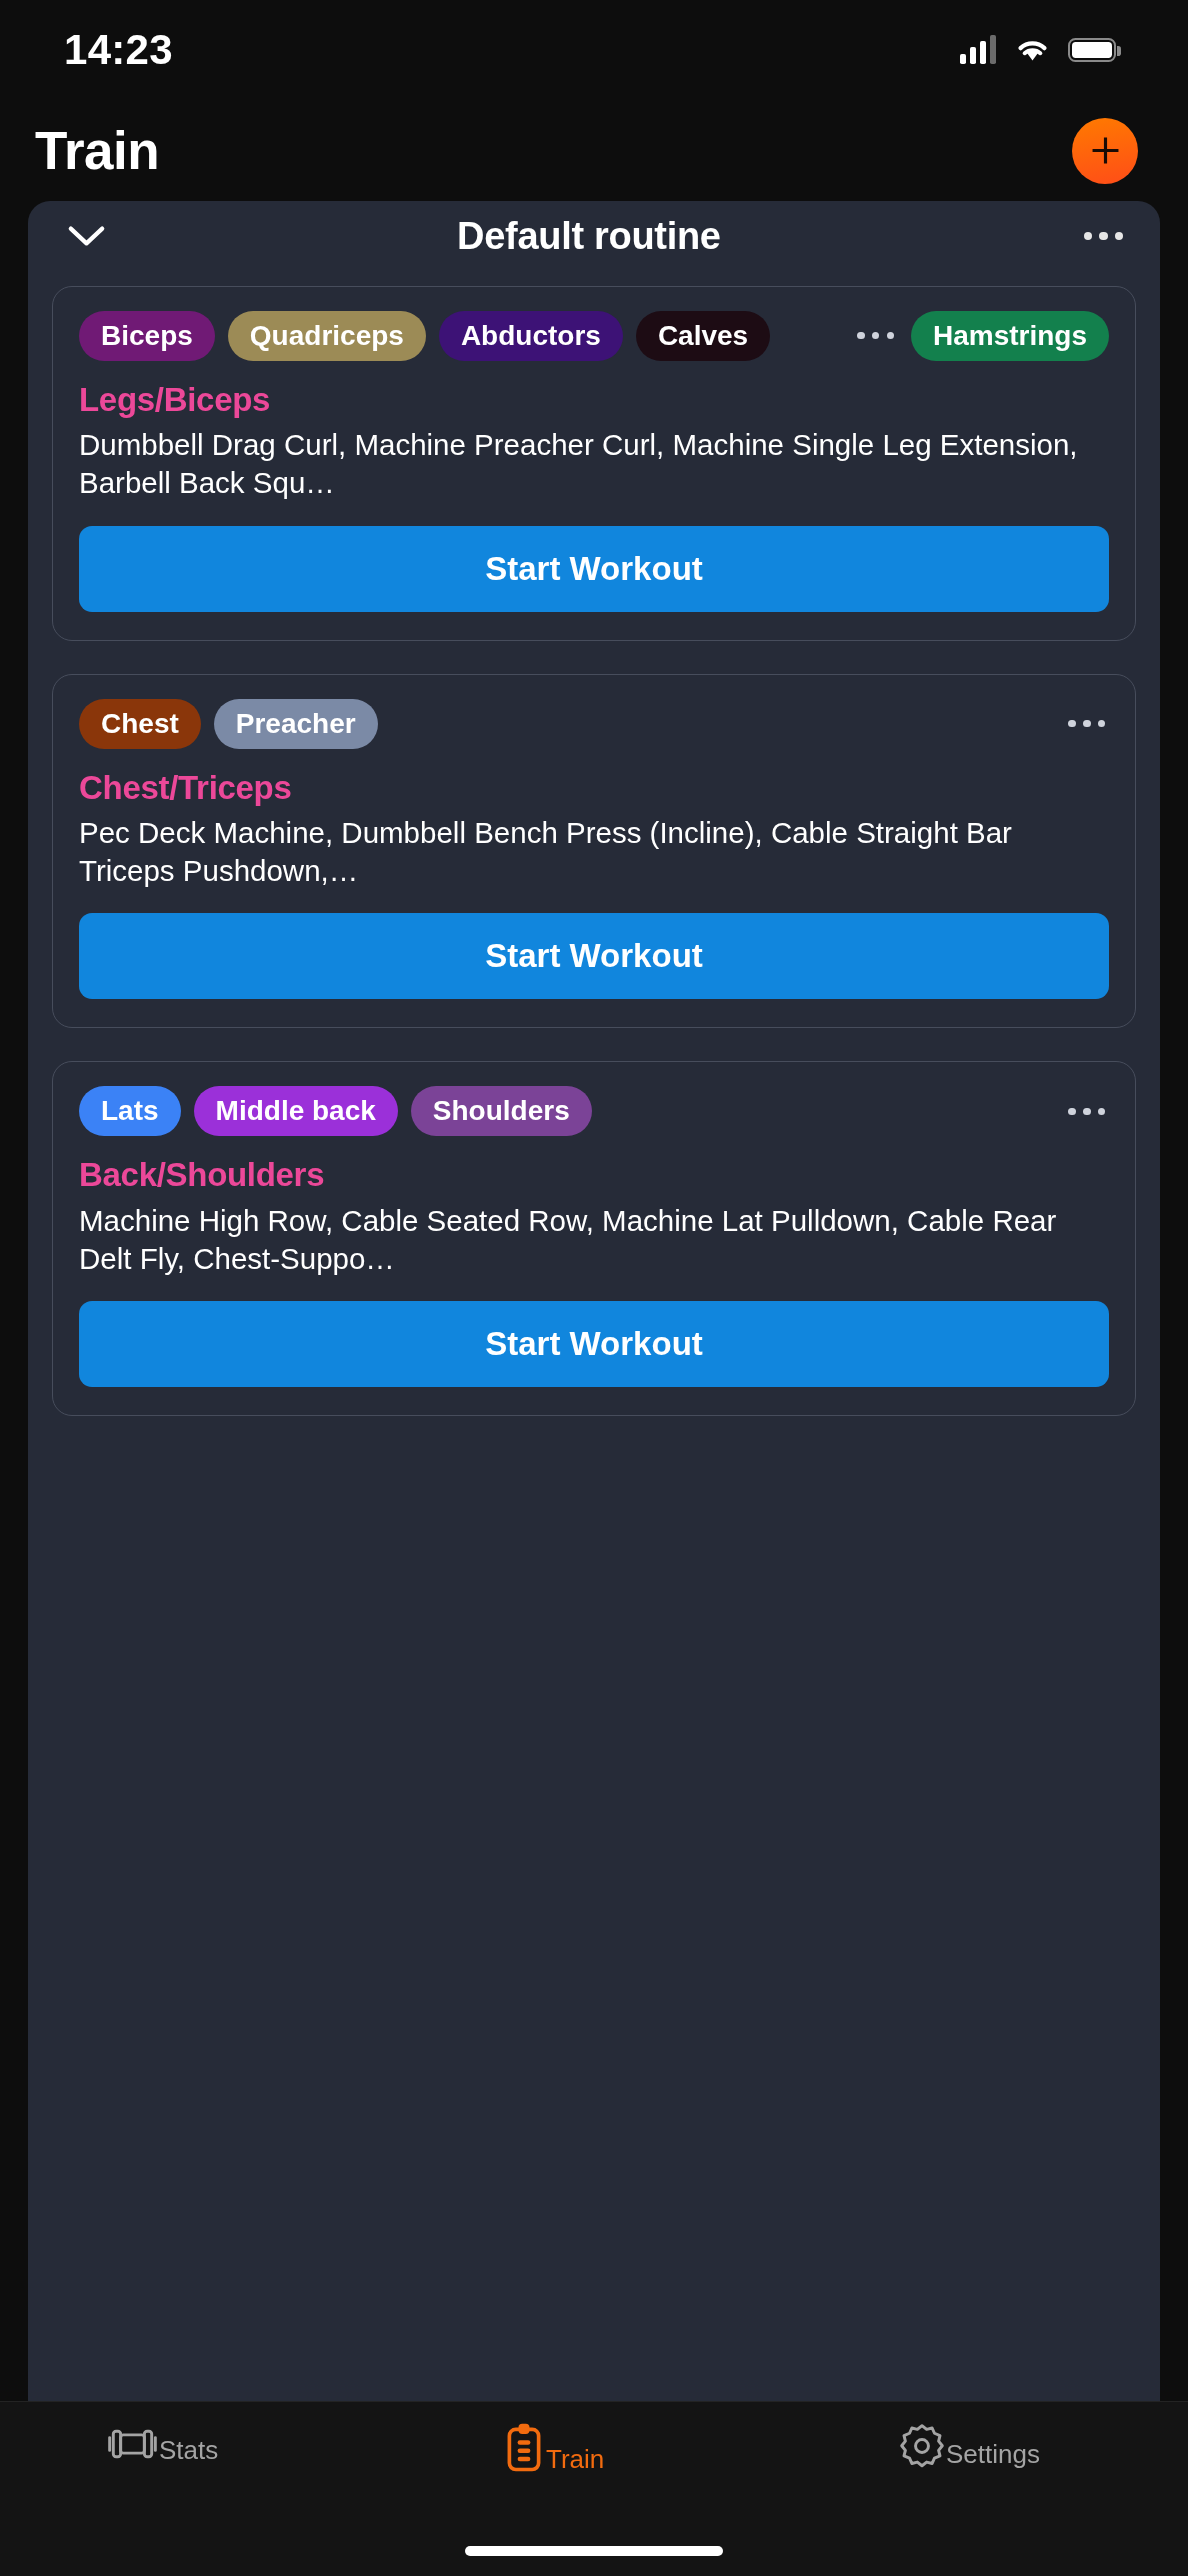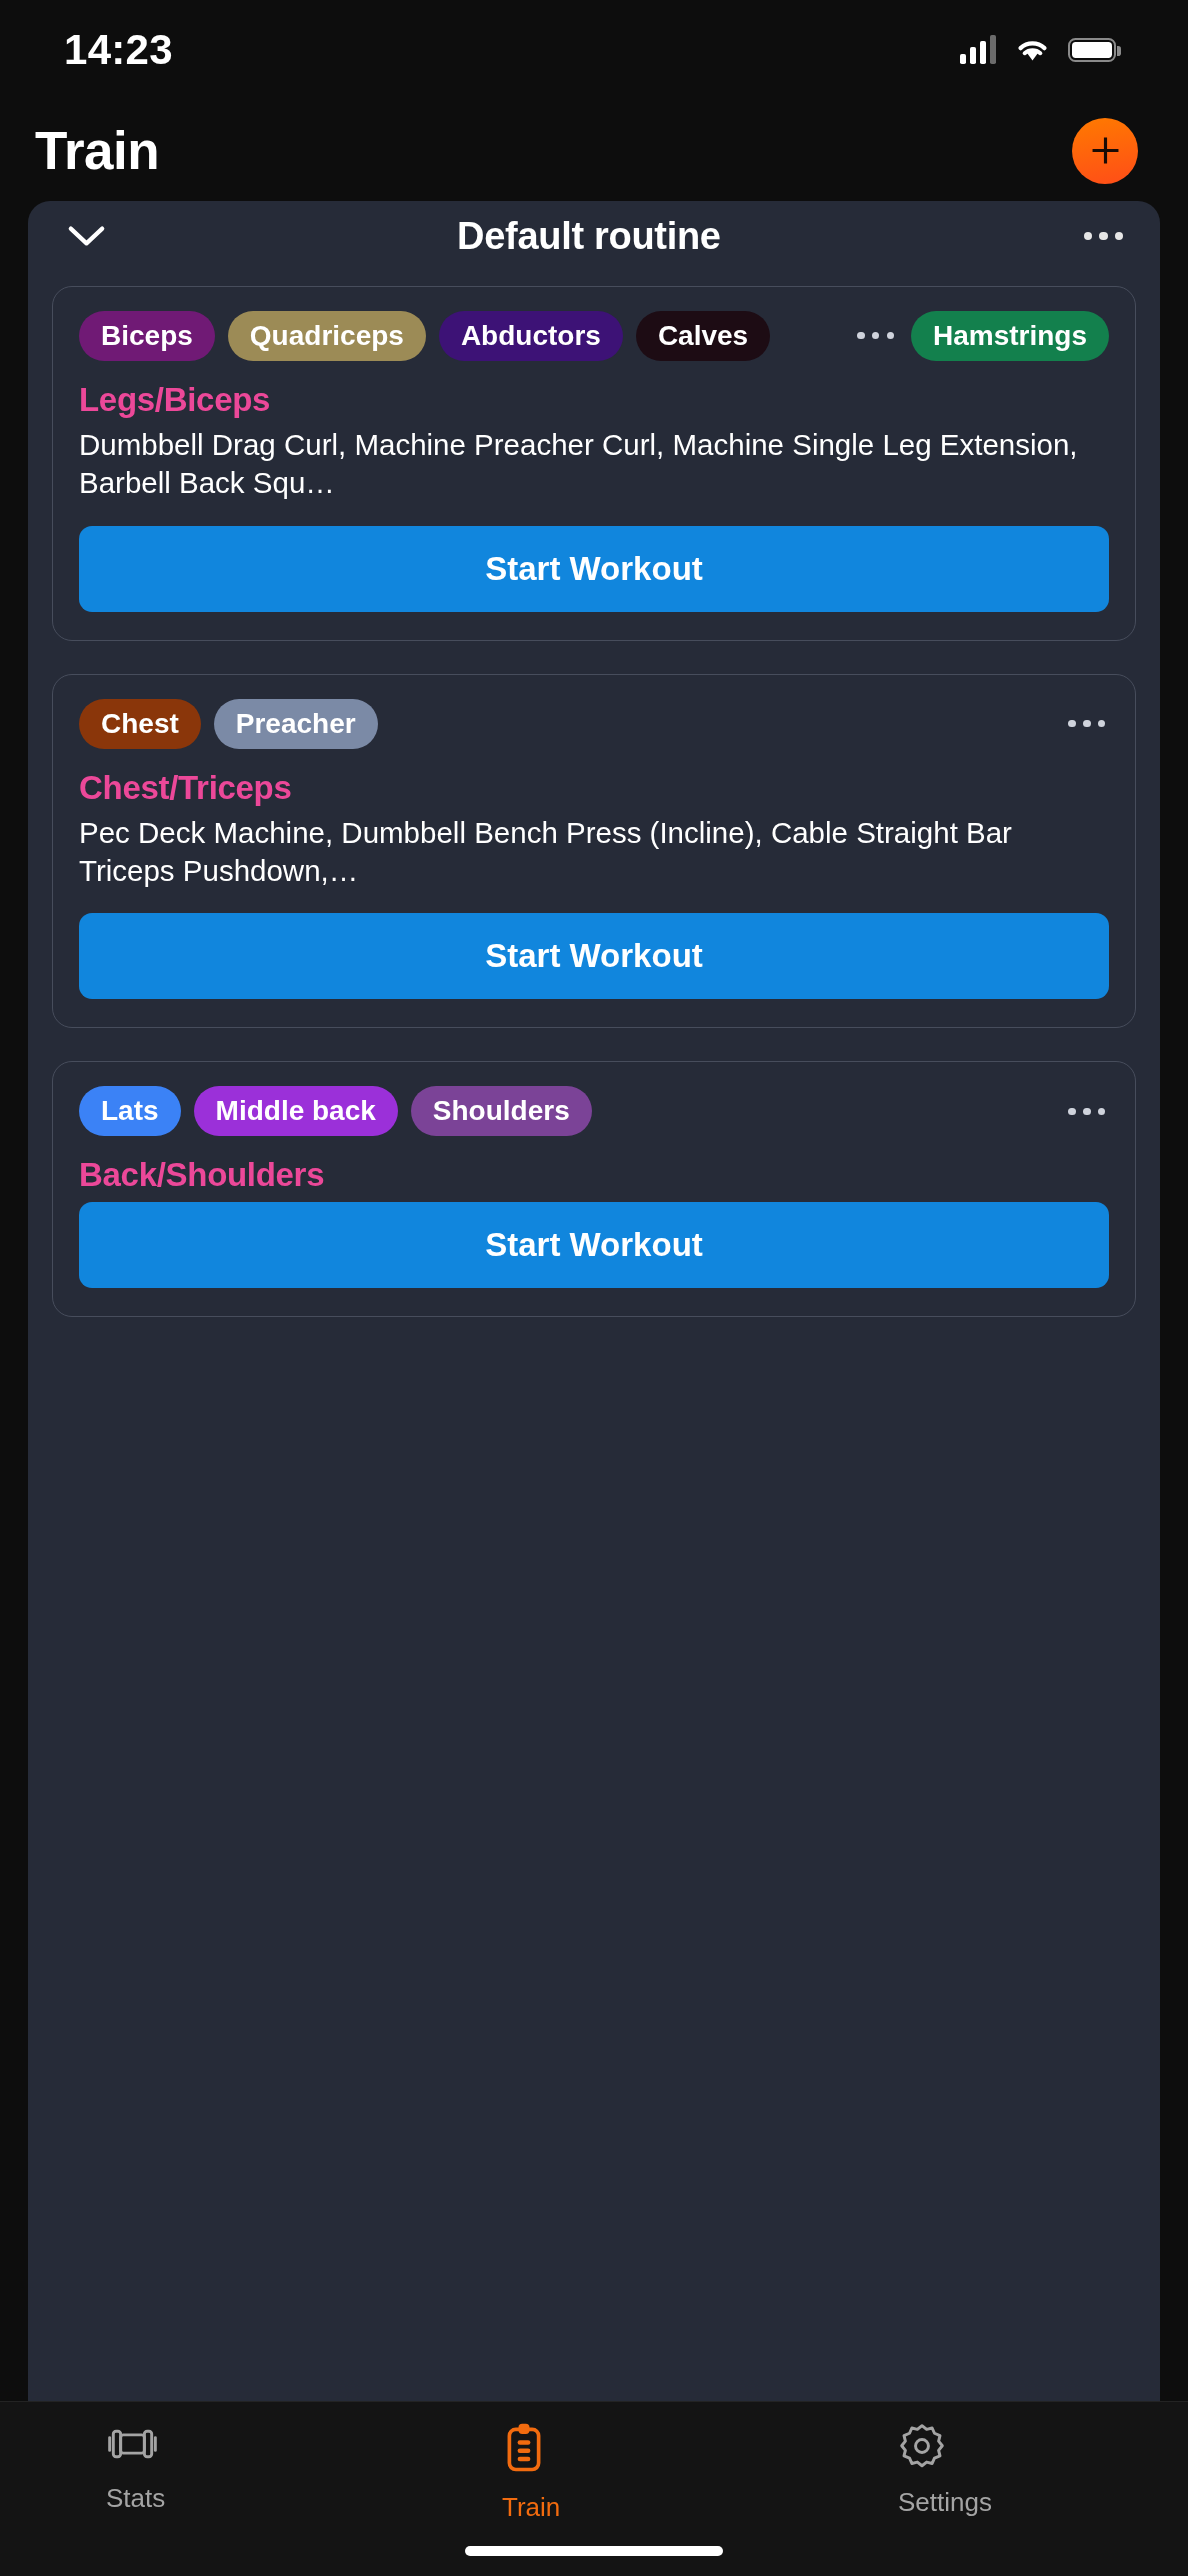--- a/index.html
+++ b/index.html
@@ -132,21 +132,21 @@
 
   
   .tabbar{
     flex:0 0 175px;
     background:#141414;
     border-top:0.9px solid #232323;
     display:flex; align-items:flex-start; justify-content:space-around;
     padding-top:20px;
   }
   .tab{
-    display:flex;flex-direction:column;align-items:flex-start;gap:17px;
+    display:flex;flex-direction:row;align-items:flex-end;gap:0;
     width:184px; cursor:pointer;
   }
   .tab span{ font-size:26px; font-weight:500; }
   .tab.inactive span{ color:#a4a4a4; }
   .tab.active span{ color:#f26b0f; }
   .home-ind{
     position:absolute; left:50%; transform:translateX(-50%);
     bottom:20px; width:258px;height:10px;border-radius:7.4px;background:#fff;
   }
 </style>
@@ -240,20 +240,21 @@
           <span class="tag" style="background:#3b82f6">Lats</span>
           <span class="tag" style="background:#9b30d9">Middle back</span>
           <span class="tag" style="background:#7b4397">Shoulders</span>
           <div class="dots sm">
               <i></i>
               <i></i>
               <i></i>
             </div>
         </div>
         <div class="card-title">Back/Shoulders</div>
+        <div class="card-sub">Machine High Row, Cable Seated Row, Machine Lat Pulldown, Cable Rear Delt Fly, Chest-Suppo…</div>
         <button class="start-btn">Start Workout</button>
       </div>
 
     </div>
   </div>
 
   <div class="tabbar">
 
     <div class="tab inactive">
       <svg width="53" height="44" viewBox="0 0 58 48">

